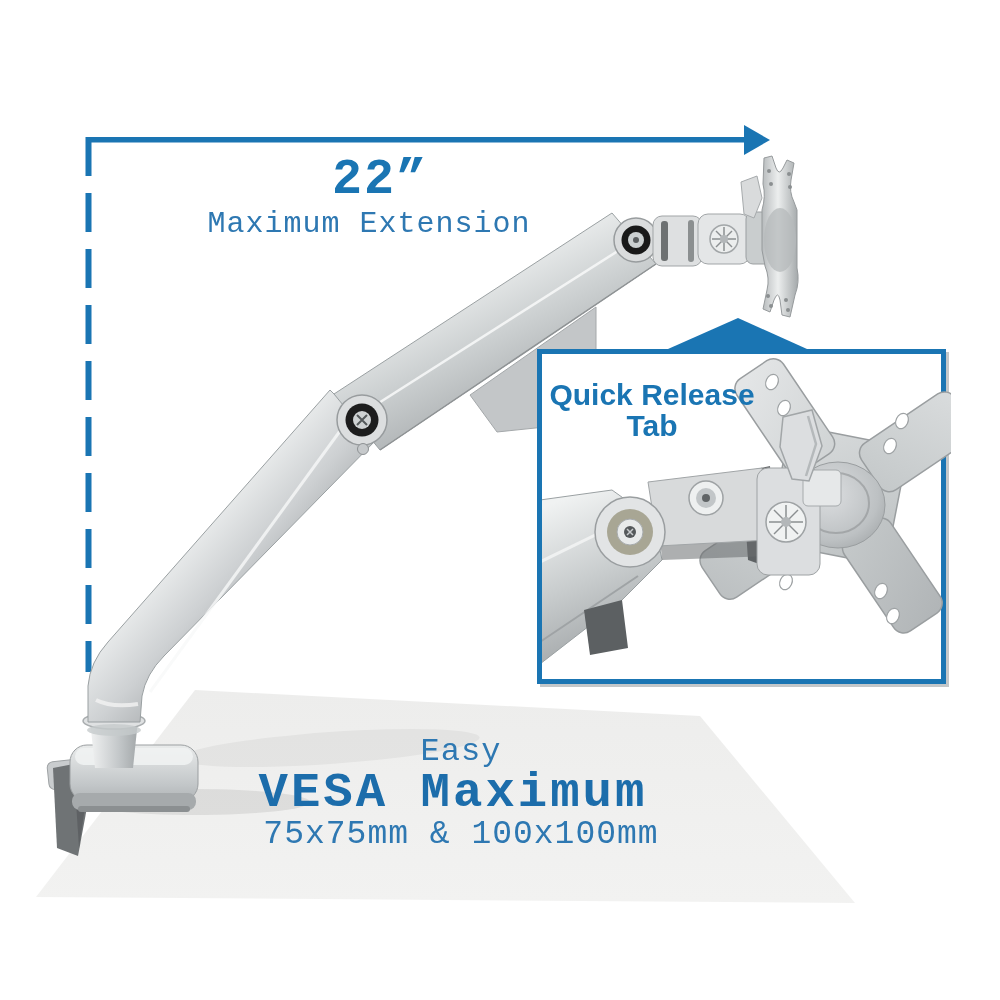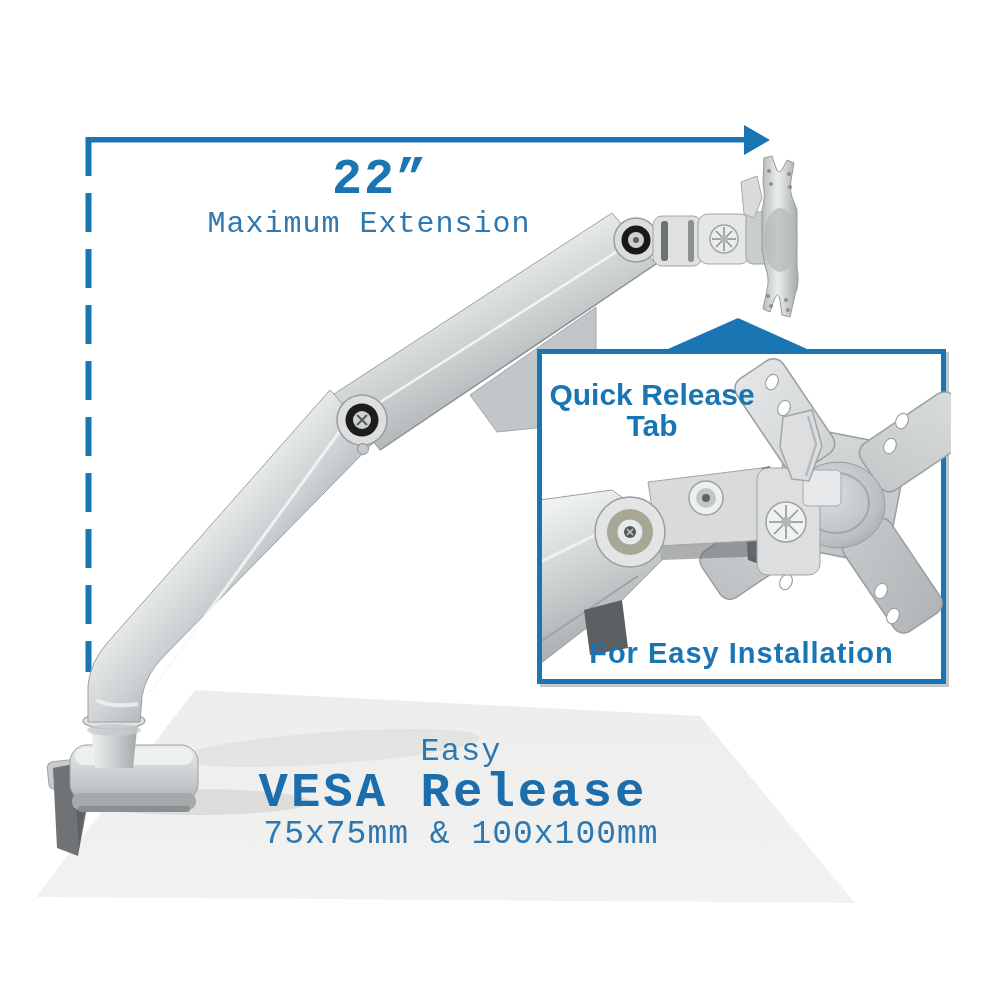--- a/index.html
+++ b/index.html
@@ -271,22 +271,21 @@
       </g>
 
       <polygon points="783,417 812,410 822,446 809,481 792,479 780,447" fill="#dcdee0" stroke="#a2a6a8" stroke-width="1.5"></polygon>
       <path d="M 808,416 L 816,444 L 806,476" stroke="#b5b9bb" stroke-width="2.5" fill="none"></path>
     </svg>
 
     <div class="co-title">
       <div>Quick Release</div>
       <div>Tab</div>
     </div>
-    <div class="co-caption">For Easy Installation</div>
   </div>
 
   <div class="txt center ext-value">22”</div>
   <div class="txt center ext-label">Maximum Extension</div>
 
   <div class="txt center fits">Easy</div>
-  <div class="txt center vesa-title">VESA Release</div>
+  <div class="txt center vesa-title">VESA Maximum</div>
   <div class="txt center vesa-sizes">75x75mm &amp; 100x100mm</div>
 </div>
 
 </body></html>

